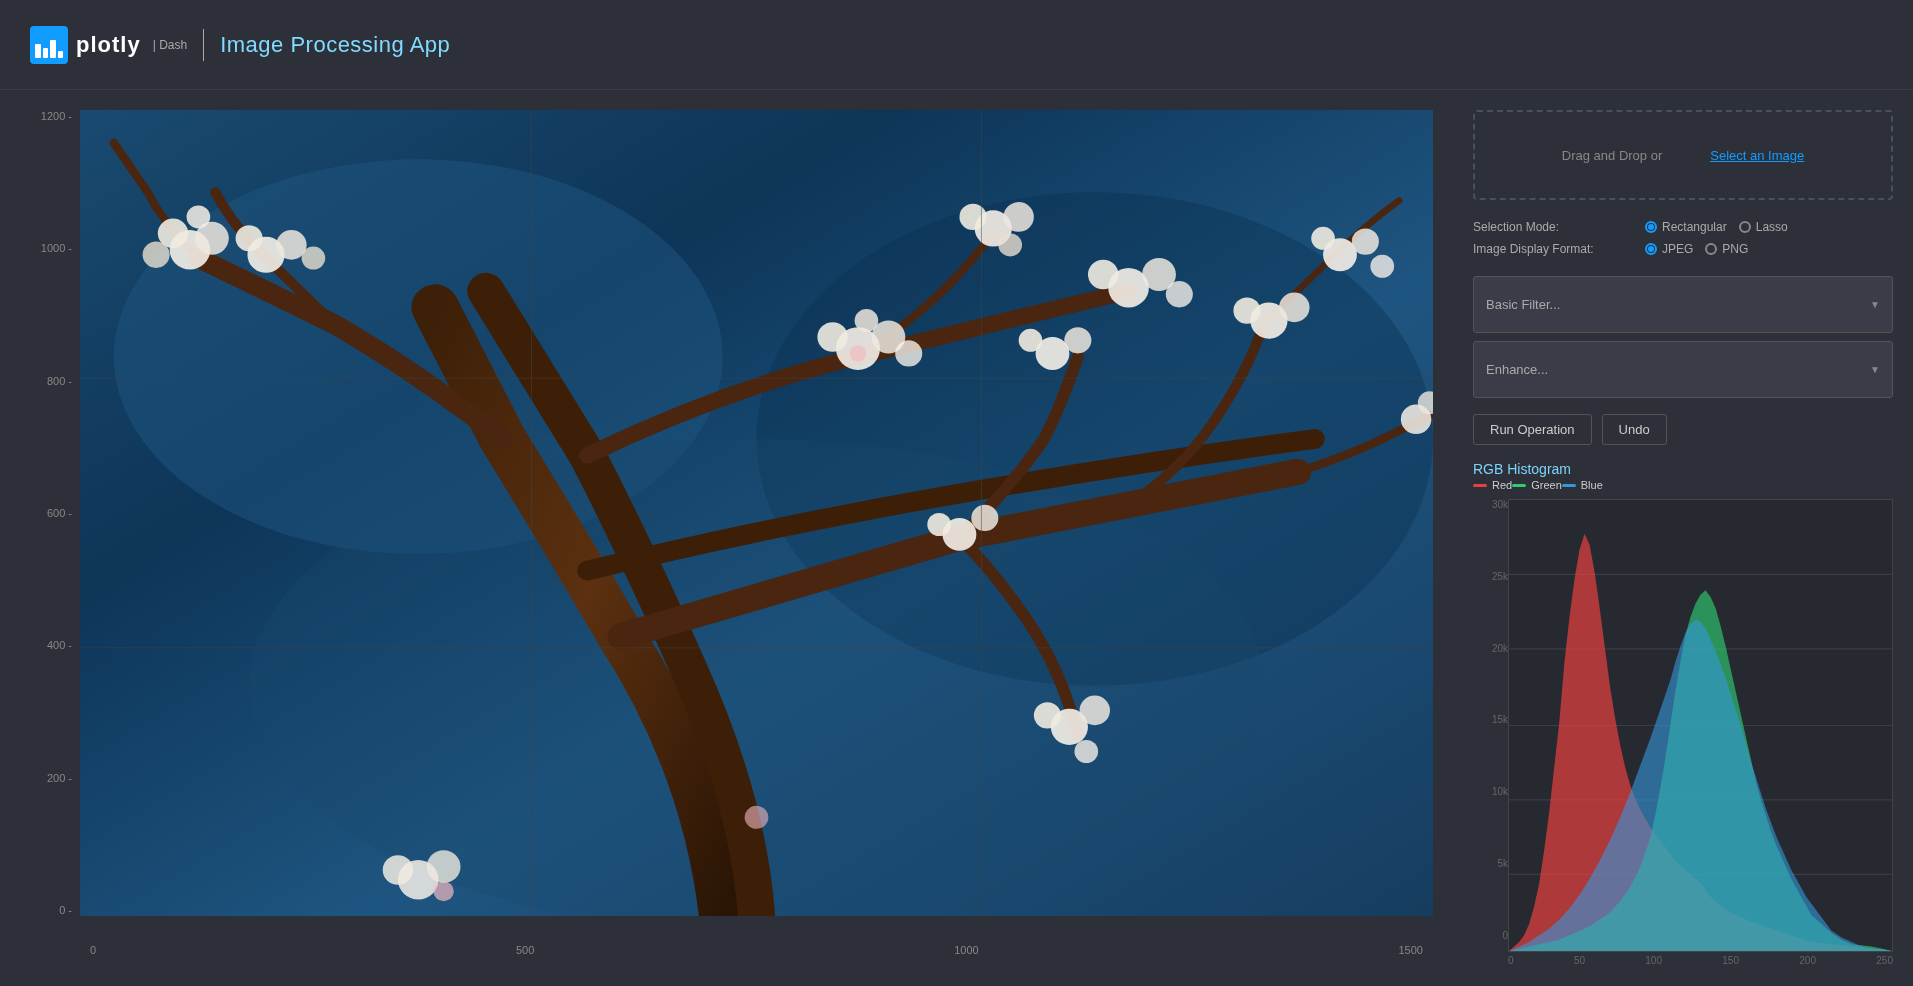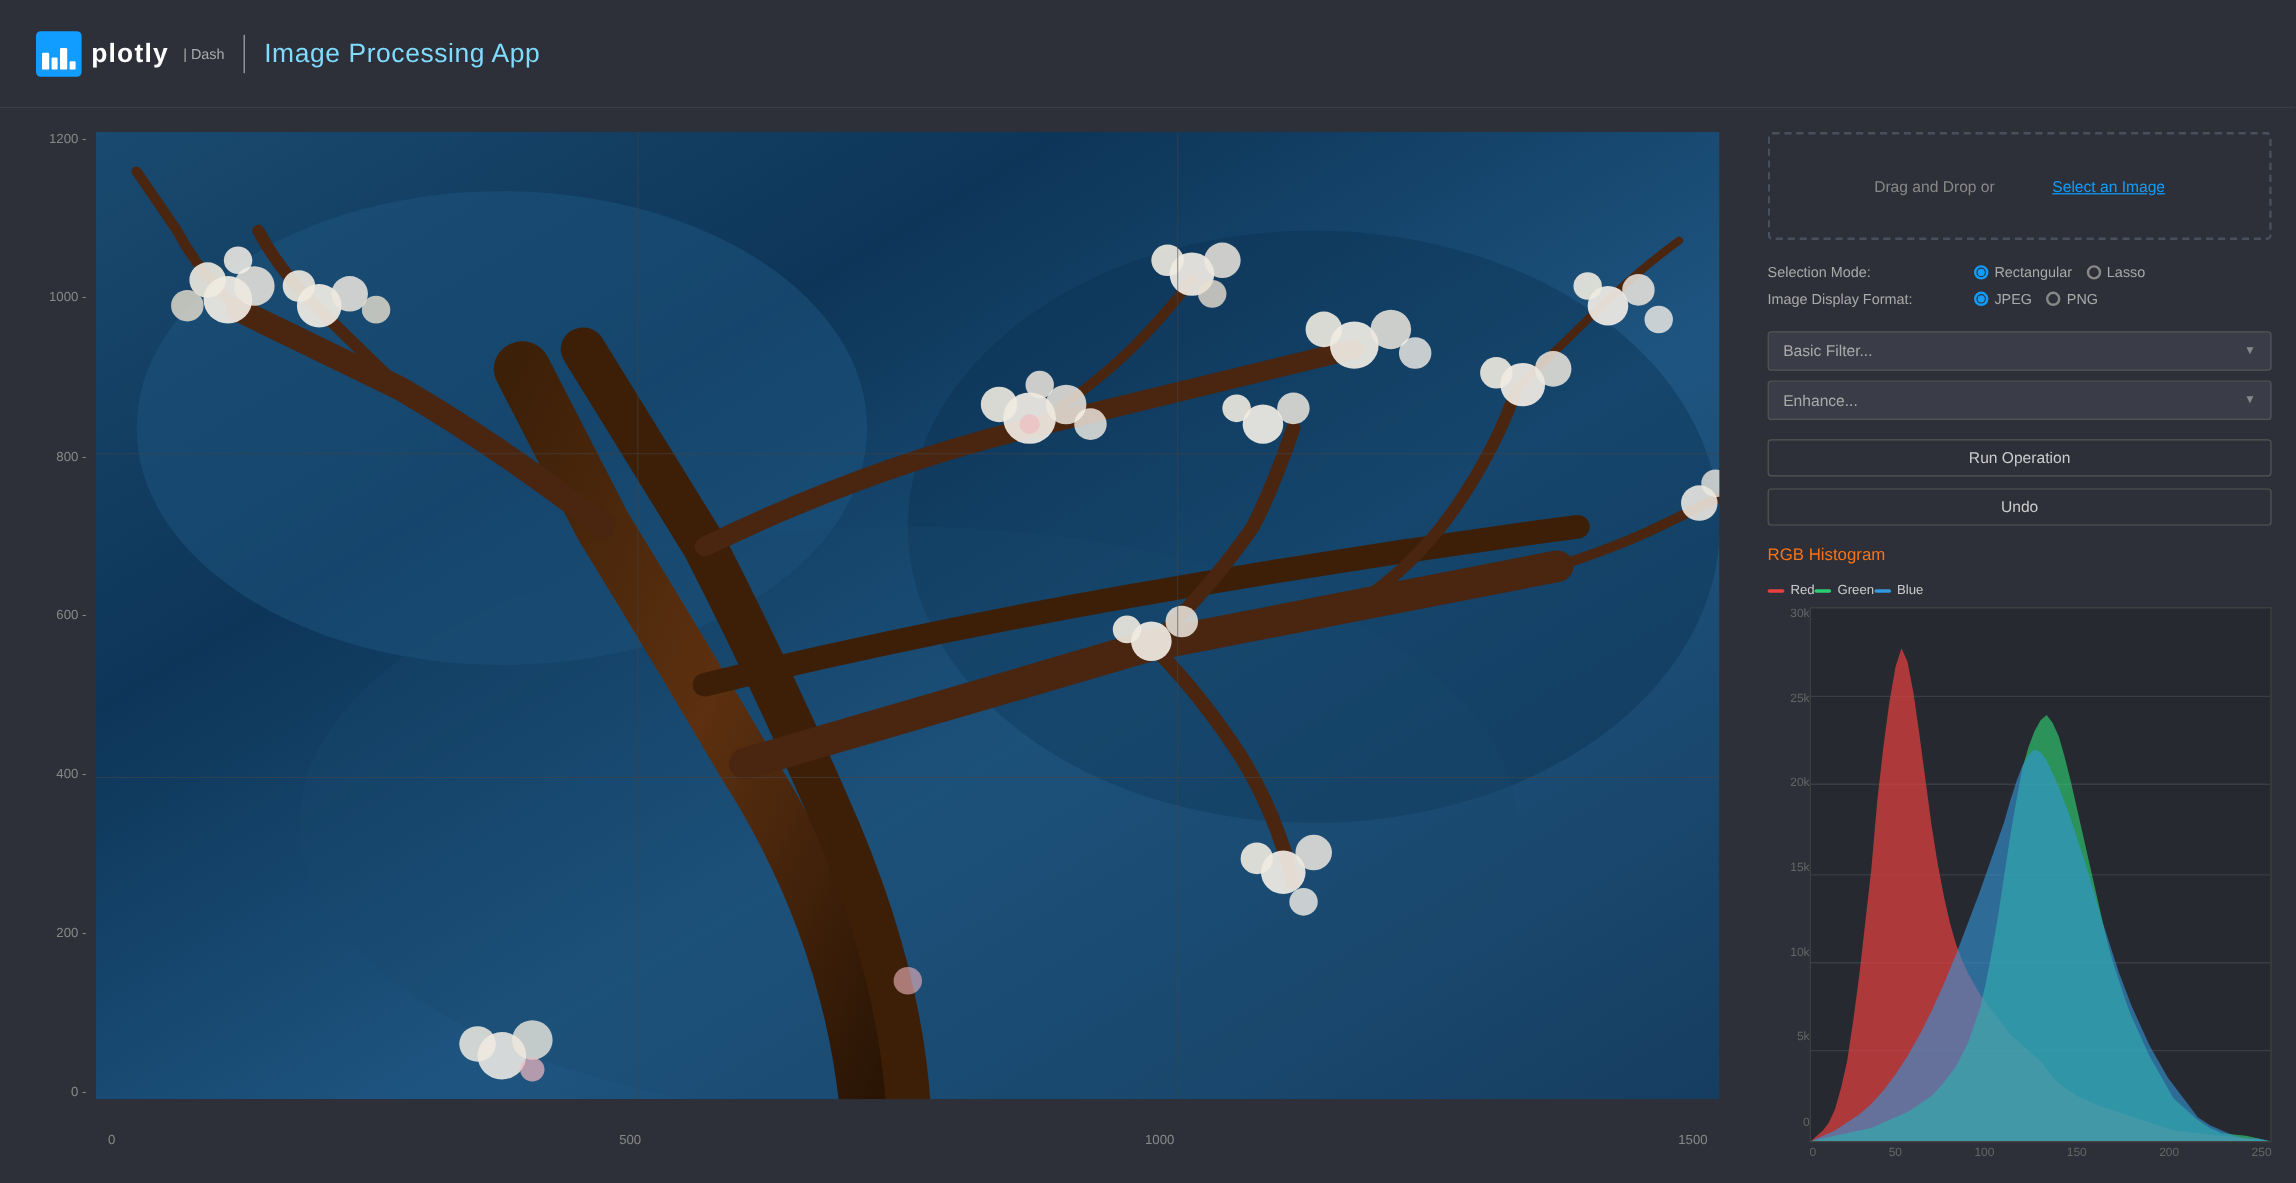--- a/index.html
+++ b/index.html
@@ -213,60 +213,59 @@
     
     .dropdown-container {
       display: flex;
       flex-direction: column;
       gap: 8px;
     }
     .dropdown {
       background: #3a3d47;
       border: 1px solid #555;
       border-radius: 3px;
-      padding: 8px 12px;
+      padding: 20px 12px;
       color: #aaa;
       font-size: 13px;
       cursor: pointer;
       display: flex;
       align-items: center;
       justify-content: space-between;
       position: relative;
     }
     .dropdown-arrow {
       color: #888;
       font-size: 10px;
     }
 
     
     .button-row {
       display: flex;
       gap: 10px;
-      flex-direction: column;
     }
     .btn {
       padding: 7px 16px;
       border-radius: 3px;
       border: 1px solid #555;
       background: transparent;
       color: #ccc;
       font-size: 13px;
       cursor: pointer;
     }
 
     
     .histogram-section {
       flex: 1;
       display: flex;
       flex-direction: column;
     }
     .histogram-title {
       font-size: 14px;
-      color: #f97316;
-      margin-bottom: 16px;
+      color: #7dd3fc;
+      margin-bottom: 2px;
     }
     .histogram-legend {
       display: flex;
       gap: 0;
       margin-bottom: 8px;
       font-size: 11px;
     }
     .legend-item {
       display: flex;
       align-items: center;

